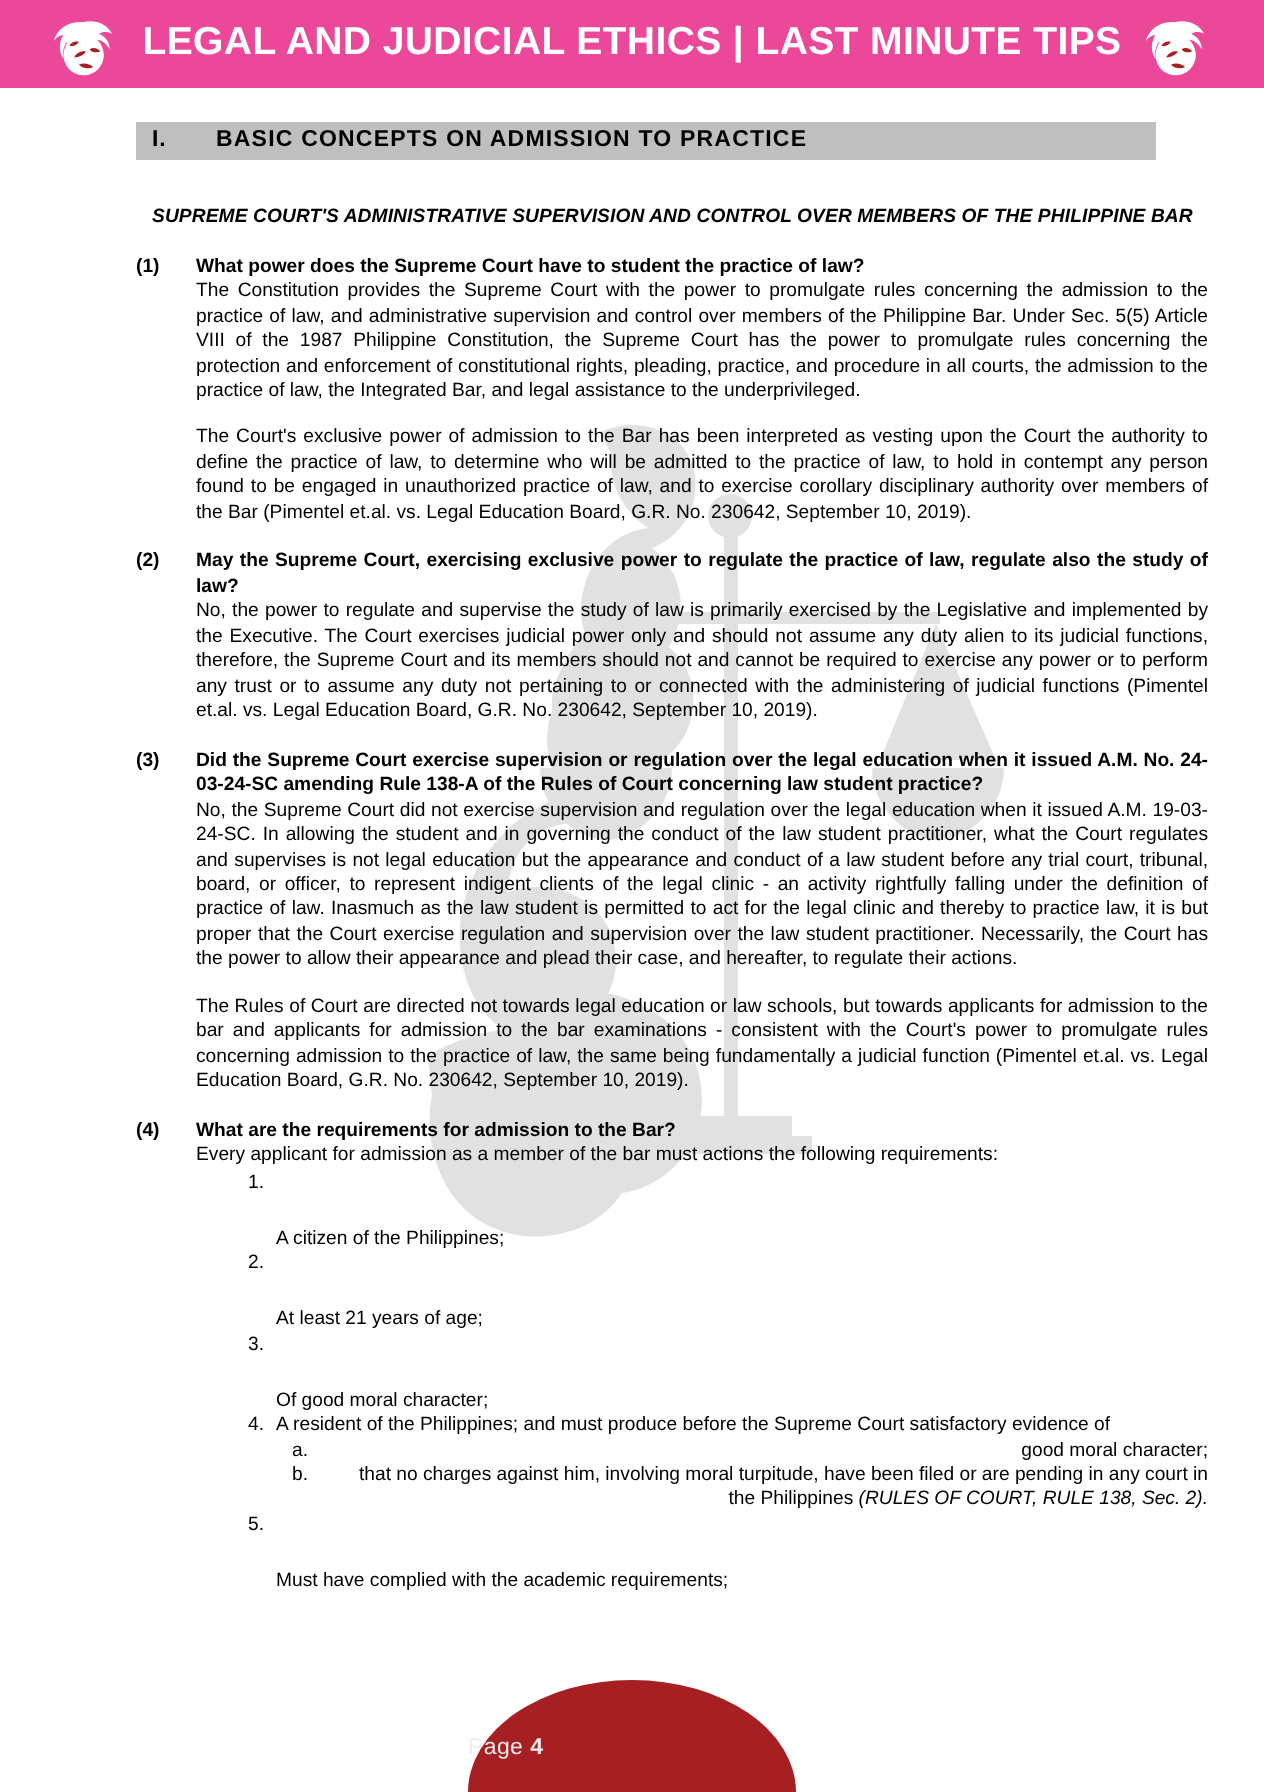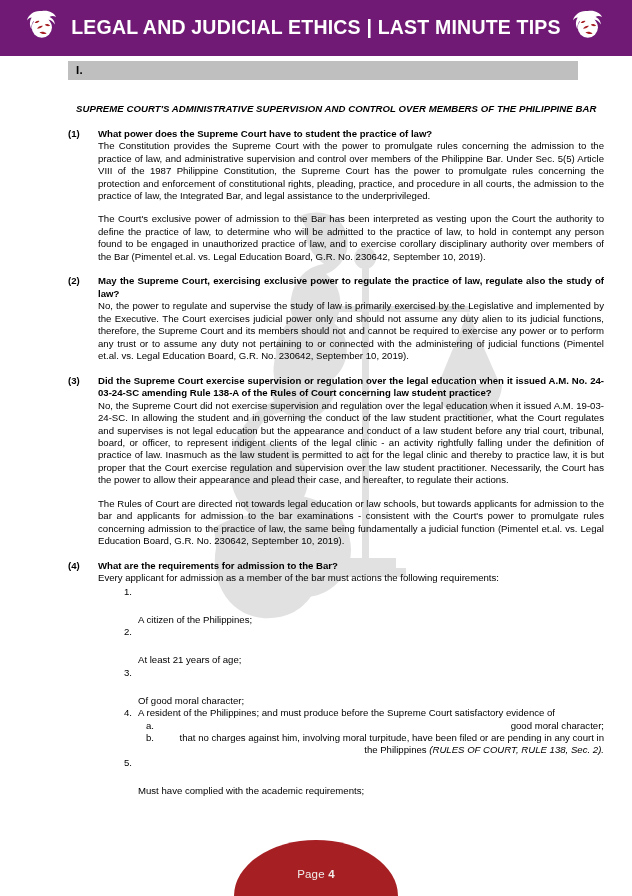--- a/index.html
+++ b/index.html
@@ -14,22 +14,22 @@
     overflow: hidden;
     font-family: "Liberation Sans", sans-serif;
     color: #000000;
   }
 
   
   .header-band {
     position: absolute;
     top: 0; left: 0;
     width: 632px;
-    height: 56px;
-    background: #701a75;
+    height: 44px;
+    background: #ec4899;
     display: flex;
     align-items: center;
     justify-content: center;
   }
   .header-title {
     font-size: 19.5px;
     font-weight: bold;
     color: #ffffff;
     letter-spacing: 0.2px;
     text-align: center;
@@ -173,21 +173,21 @@
     bottom: 0;
     transform: translateX(-50%);
     width: 164px;
     height: 56px;
     background: #A61F23;
     border-top-left-radius: 164px 112px;
     border-top-right-radius: 164px 112px;
     z-index: 3;
     display: flex;
     align-items: flex-end;
-    justify-content: center;
+    justify-content: flex-start;
   }
   .footer-label {
     color: #F0EDEA;
     font-size: 11.5px;
     padding-bottom: 16px;
     letter-spacing: 0.2px;
   }
   .footer-label b { font-weight: bold; }
 </style>
 </head>
@@ -262,20 +262,21 @@
         <rect x="186" y="360" width="60" height="10"></rect>
         <rect x="176" y="370" width="80" height="9"></rect>
       </g>
     </svg>
   </div>
 
   <div class="content">
 
     <div class="section-band">
       <span class="section-num">I.</span>
+      <span class="section-title">BASIC CONCEPTS ON ADMISSION TO PRACTICE</span>
     </div>
 
     <div class="subhead">SUPREME COURT'S ADMINISTRATIVE SUPERVISION AND CONTROL OVER MEMBERS OF THE PHILIPPINE BAR</div>
 
     <div class="qa">
       <div class="qa-num">(1)</div>
       <div class="qa-body">
         <div class="q-text">What power does the Supreme Court have to student the practice of law?</div>
         <div class="a-text">The Constitution provides the Supreme Court with the power to promulgate rules concerning the admission to the practice of law, and administrative supervision and control over members of the Philippine Bar. Under Sec. 5(5) Article VIII of the 1987 Philippine Constitution, the Supreme Court has the power to promulgate rules concerning the protection and enforcement of constitutional rights, pleading, practice, and procedure in all courts, the admission to the practice of law, the Integrated Bar, and legal assistance to the underprivileged.</div>
         <div class="a-text para2">The Court's exclusive power of admission to the Bar has been interpreted as vesting upon the Court the authority to define the practice of law, to determine who will be admitted to the practice of law, to hold in contempt any person found to be engaged in unauthorized practice of law, and to exercise corollary disciplinary authority over members of the Bar (Pimentel et.al. vs. Legal Education Board, G.R. No. 230642, September 10, 2019).</div>

